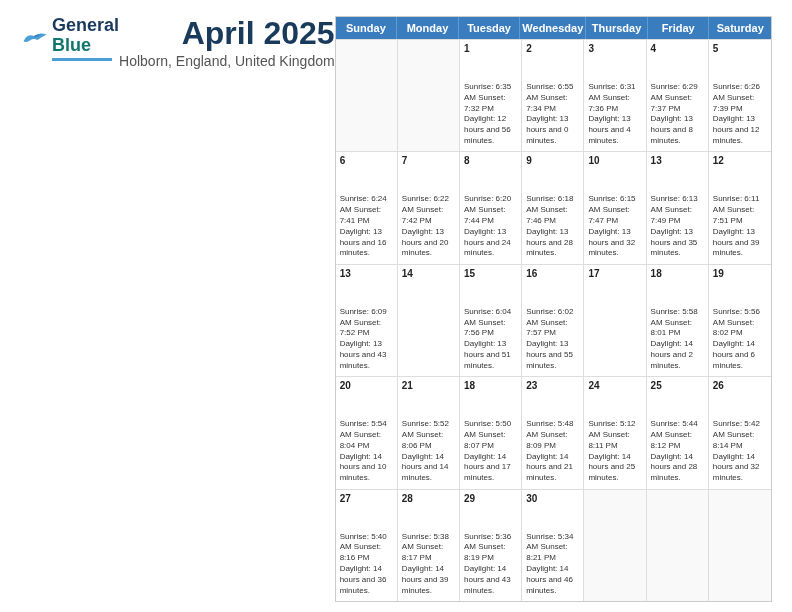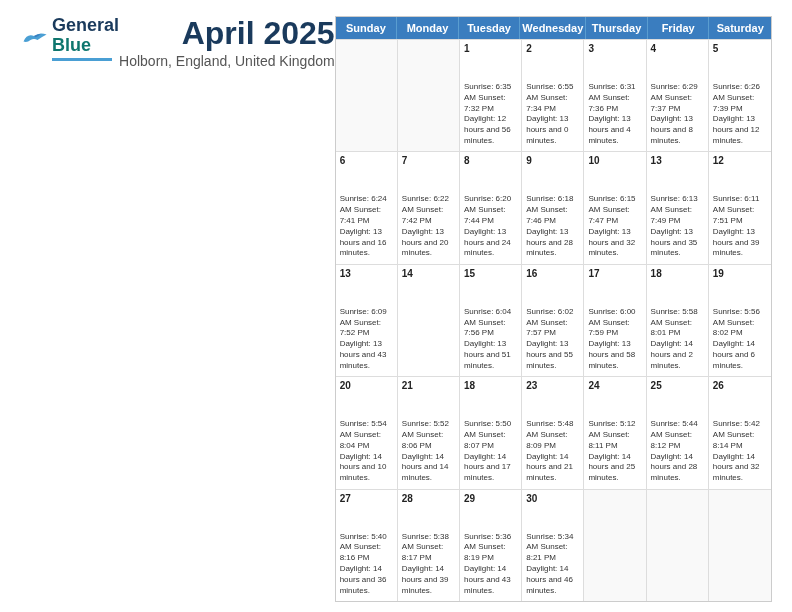--- a/index.html
+++ b/index.html
@@ -246,23 +246,20 @@
 Daylight: 13 hours and 51 minutes.</div>
           </div>
           <div class="cal-cell">
             <div class="day-num">16</div>
             <div class="cell-info">Sunrise: 6:02 AM
 Sunset: 7:57 PM
 Daylight: 13 hours and 55 minutes.</div>
           </div>
           <div class="cal-cell">
             <div class="day-num">17</div>
-            <div class="cell-info">Sunrise: 6:00 AM
-Sunset: 7:59 PM
-Daylight: 13 hours and 58 minutes.</div>
           </div>
           <div class="cal-cell">
             <div class="day-num">18</div>
             <div class="cell-info">Sunrise: 5:58 AM
 Sunset: 8:01 PM
 Daylight: 14 hours and 2 minutes.</div>
           </div>
           <div class="cal-cell">
             <div class="day-num">19</div>
             <div class="cell-info">Sunrise: 5:56 AM

